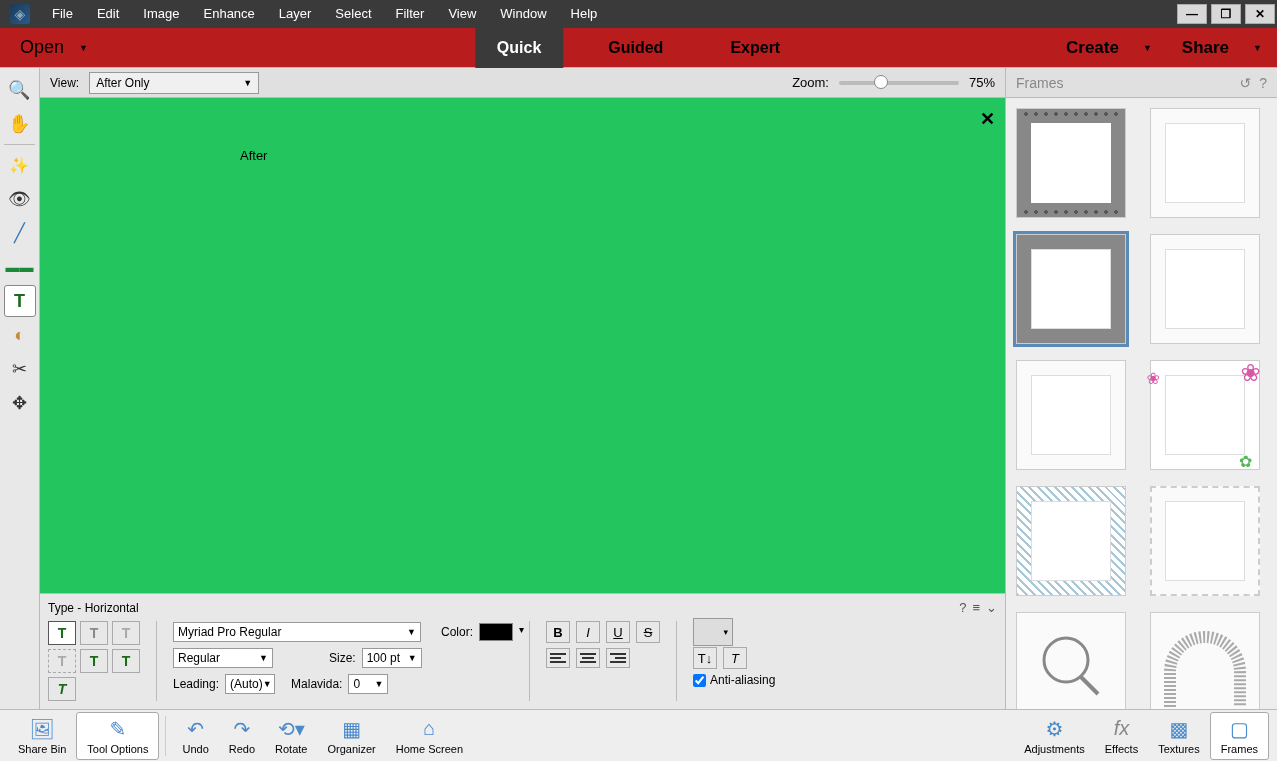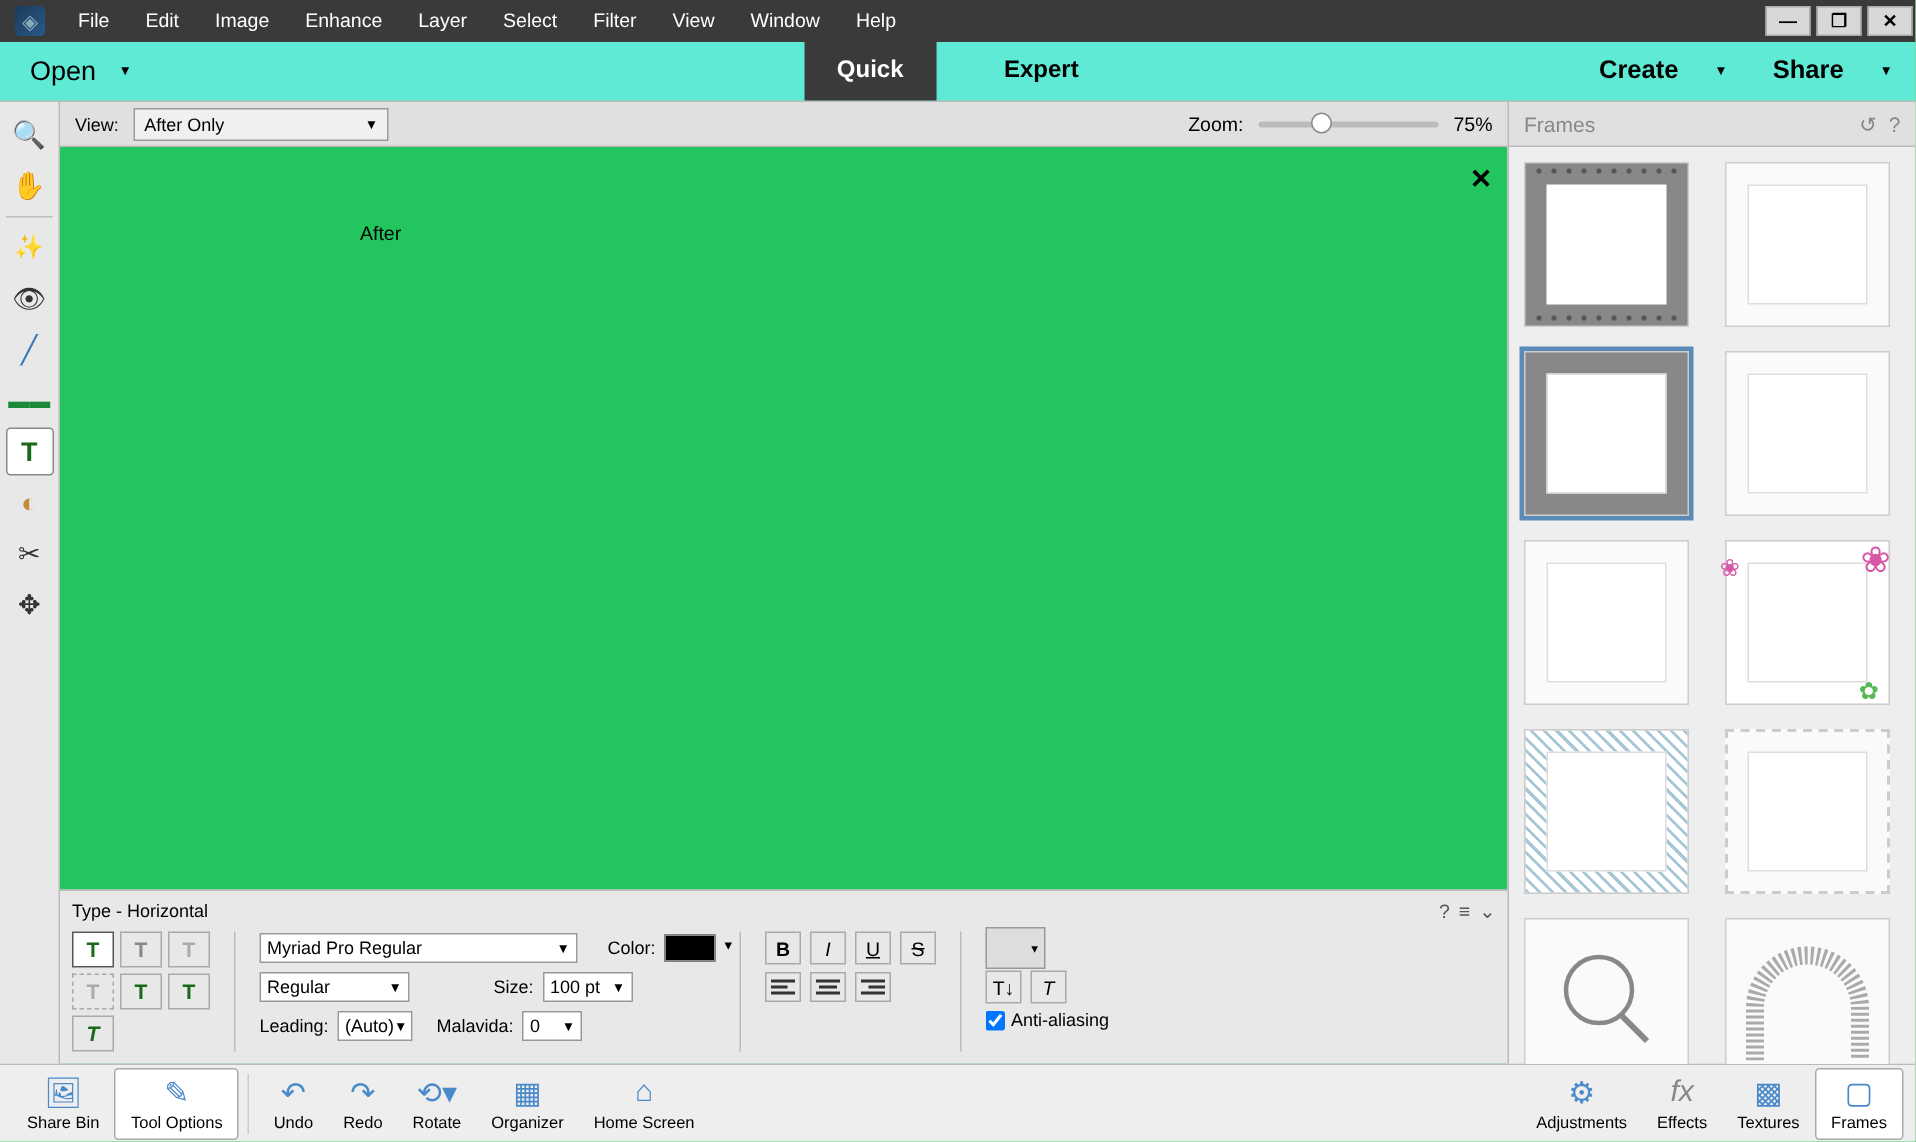--- a/index.html
+++ b/index.html
@@ -7,21 +7,21 @@
 
 
 .menubar { height: 28px; background: #3a3a3a; display: flex; align-items: center; color: #fff; }
 .app-icon { width: 40px; height: 28px; display: flex; align-items: center; justify-content: center; }
 .app-icon-inner { width: 20px; height: 20px; background: linear-gradient(135deg,#1a3a5a,#2a5a8a); border-radius: 3px; display:flex;align-items:center;justify-content:center;color:#8ab;font-size:14px;}
 .menu-item { padding: 0 12px; height: 28px; line-height: 28px; cursor: pointer; font-size: 13px; }
 .window-controls { margin-left: auto; display: flex; }
 .win-ctrl { width: 30px; height: 20px; background: #d8d8d8; color: #000; display: flex; align-items: center; justify-content: center; margin: 2px 2px; border: 1px solid #aaa; cursor: pointer; font-size: 12px; font-weight: bold;}
 
 
-.modebar { height: 40px; background: #5eead4; border-bottom: 1px solid #bbb; display: flex; align-items: flex-end; }
+.modebar { height: 40px; background: #b91c1c; border-bottom: 1px solid #bbb; display: flex; align-items: center; }
 .open-btn { padding: 0 20px; height: 40px; display: flex; align-items: center; font-size: 18px; cursor: pointer; gap: 15px; }
 .mode-tabs { margin-left: auto; margin-right: auto; position: absolute; left: 50%; transform: translateX(-50%); display: flex; gap: 23px; }
 .mode-tab { padding: 0 22px; height: 40px; line-height: 40px; font-size: 16px; font-weight: bold; cursor: pointer; }
 .mode-tab.active { background: #3a3a3a; color: #fff; }
 .right-actions { margin-left: auto; display: flex; align-items: center; }
 .right-action { padding: 0 15px; height: 40px; line-height: 40px; font-size: 17px; font-weight: bold; cursor: pointer; display:flex; align-items:center; gap:24px;}
 
 
 .main { display: flex; height: calc(761px - 28px - 40px - 52px); }
 
@@ -45,21 +45,21 @@
 .canvas-img { width: 100%; height: 100%; background: linear-gradient(180deg, #c8d8c0 0%, #e8d888 20%, #f0c050 35%, #f8e8b0 50%, #a0b8b0 60%, #687868 80%, #283028 100%); position: relative; }
 .text-overlay { position: absolute; top: 60px; left: 40px; }
 .text-bg { background: #0e1a2e; color: #fff; font-family: Tahoma, sans-serif; font-size: 60px; padding: 0 10px; line-height: 1.1; display: inline-block;}
 .selection-box { position: absolute; border: 1px dashed #000; }
 .sel-handle { width: 8px; height: 8px; background: #fff; border: 1px solid #000; position: absolute; }
 .confirm-bar { position: absolute; display: flex; gap: 2px; background: #e8e8e8; border: 1px solid #888; padding: 2px;}
 .confirm-btn { width: 28px; height: 22px; display: flex; align-items: center; justify-content: center; font-size: 16px; cursor: pointer; }
 
 
 .tool-options { background: #e8e8e8; border-top: 1px solid #bbb; padding: 4px 8px; }
-.tool-opt-header { display: flex; align-items: flex-start; font-size: 12px; padding: 2px 0; }
+.tool-opt-header { display: flex; align-items: center; font-size: 12px; padding: 2px 0; }
 .tool-opt-header .right-icons { margin-left: auto; display: flex; gap: 6px; font-size: 13px; color: #555;}
 .tool-opt-body { display: flex; gap: 12px; padding: 4px 0; align-items: flex-start;}
 .type-tools { display: grid; grid-template-columns: repeat(3, 28px); gap: 4px;}
 .type-tool { width: 28px; height: 24px; border: 1px solid #aaa; display: flex; align-items: center; justify-content: center; font-size: 14px; font-weight: bold; color: #1a6a1a; cursor: pointer;}
 .type-tool.sel { background: #fff; border-color: #555;}
 .opt-col { display: flex; flex-direction: column; gap: 4px; font-size: 12px;}
 .opt-row { display: flex; align-items: center; gap: 6px; height: 22px;}
 .opt-input { height: 20px; border: 1px solid #999; background: #fff; padding: 0 4px; font-size: 12px; display:flex; align-items:center; justify-content:space-between;}
 .vsep { width: 1px; align-self: stretch; background: #bbb; margin: 0 4px;}
 .style-btn { width: 24px; height: 22px; border: 1px solid #aaa; display: flex; align-items: center; justify-content: center; font-size: 13px; cursor: pointer;}
@@ -117,20 +117,21 @@
   </div>
 </div>
 
 <div class="modebar">
   <div class="open-btn">
       <span>Open</span>
       <span class="dd-arrow">▼</span>
     </div>
   <div class="mode-tabs">
     <div class="mode-tab active">Quick</div>
+    <div class="mode-tab">Guided</div>
     <div class="mode-tab">Expert</div>
   </div>
   <div class="right-actions">
     <div class="right-action">
         <span>Create</span>
         <span class="dd-arrow">▼</span>
       </div>
     <div class="right-action">
         <span>Share</span>
         <span class="dd-arrow">▼</span>
@@ -191,21 +192,21 @@
             <div class="type-tool" style="color:#aaa">T</div>
             <div class="type-tool" style="color:#aaa;border-style:dashed">T</div>
             <div class="type-tool">T</div>
             <div class="type-tool">T</div>
             <div class="type-tool" style="font-style:italic;grid-column:1">T</div>
           </div>
         </div>
         <div class="vsep"></div>
         <div class="opt-col">
           <div class="opt-row">
-            <div class="opt-input" style="width:212px">
+            <div class="opt-input" style="width:248px">
                 <span>Myriad Pro Regular</span>
                 <span class="dd-arrow">▼</span>
               </div>
             <span style="margin-left:14px">Color:</span>
             <span class="color-swatch"></span>
           </div>
           <div class="opt-row">
             <div class="opt-input" style="width:100px">
                 <span>Regular</span>
                 <span class="dd-arrow">▼</span>

